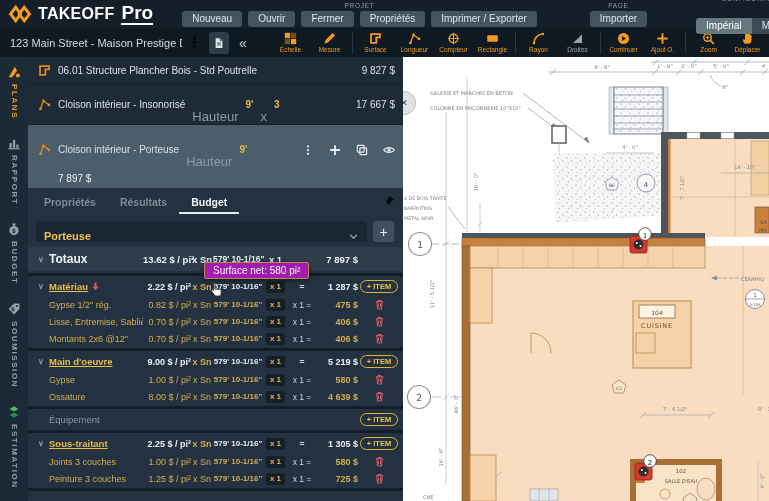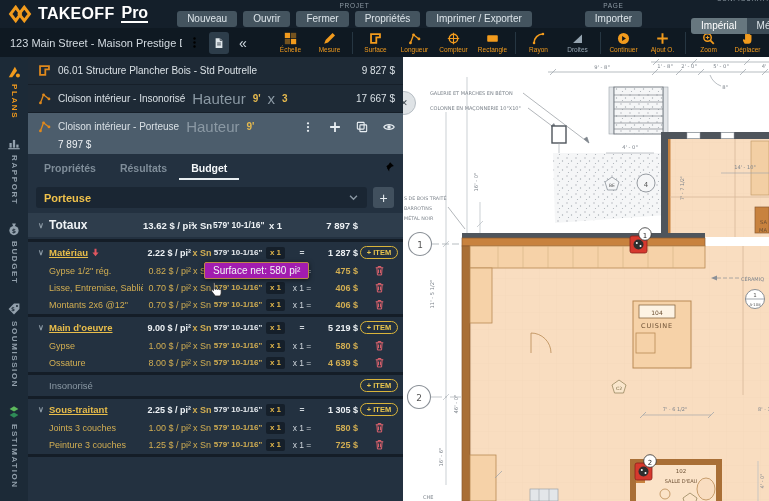--- a/index.html
+++ b/index.html
@@ -4,21 +4,21 @@
 <style>
   html,body{margin:0;padding:0;}
   body{width:769px;height:501px;overflow:hidden;position:relative;background:#17232e;
        font-family:"Liberation Sans",sans-serif;-webkit-user-select:none;user-select:none;}
   .ic{display:inline-block;fill:currentColor;}
   
   #topbar{height:28px;background:#141f2a;display:flex;align-items:center;color:#e7edf1;position:relative;z-index:6;gap:13px;}
   .logo{display:flex;align-items:center;gap:6px;margin-left:8px;width:232px;}
   .logo-mark{width:24px;height:18px;color:#f29b1d;}
   .logo-takeoff{font-weight:800;font-size:16px;color:#fff;letter-spacing:.3px;}
-  .logo-pro{font-weight:800;font-size:16px;color:#fff;border-bottom:2px solid #fff;line-height:1.05;margin-left:1px;}
+  .logo-pro{font-weight:800;font-size:19px;color:#fff;border-bottom:2px solid #fff;line-height:1.05;margin-left:1px;}
   .tb-group{display:flex;flex-direction:column;align-items:center;}
   .tb-group-label{font-size:6.5px;color:#8e9aa4;letter-spacing:.7px;line-height:8px;}
   .tb-buttons{display:flex;gap:6px;margin-top:1px;}
   .tb-btn{background:#44545f;color:#dde5ea;font-size:10px;padding:0 10px;border-radius:3px;height:16px;line-height:16px;cursor:pointer;white-space:nowrap;}
   .g-projet{margin-left:16px;} .g-page{margin-left:40px;} .g-config{margin-left:36px;}
   .seg{display:flex;gap:0;margin-top:15px;}
   .seg .tb-btn{border-radius:0;}
   .seg .tb-btn:first-child{border-radius:3px 0 0 3px;background:#67777f;color:#fff;}
   .seg .tb-btn:last-child{border-radius:0 3px 3px 0;background:#3c4b56;}
   
@@ -43,34 +43,34 @@
   
   #panel{position:absolute;left:28px;top:57px;width:375px;height:444px;background:#233140;overflow:hidden;z-index:3;}
   .page-row{height:24px;background:#2b3a48;border-bottom:1px solid #1a2530;display:flex;align-items:center;padding:0 8px;gap:6px;color:#e8eef2;font-size:10.5px;cursor:pointer;}
   .page-row.bold{font-weight:700;}
   .page-row .ic{width:11px;height:11px;color:#cdd6dd;}
   .row-icons{margin-left:auto;display:flex;gap:14px;align-items:center;}
   .row-icons .ic{width:11px;height:11px;color:#cfd9e0;cursor:pointer;}
   .item-row{min-height:27px;background:#1e2a36;border-bottom:1px solid #161f29;display:flex;align-items:center;padding:0 8px 0 10px;gap:7px;font-size:10px;color:#d9e0e5;cursor:pointer;}
   .item-row .iic{width:13px;height:13px;color:#e0891c;flex:none;}
   .item-name{white-space:nowrap;overflow:hidden;}
-  .item-meta{color:#8b99a4;font-size:15px;}
+  .item-meta{color:#8b99a4;font-size:13px;margin-top:24px;}
   .item-val{color:#e5b94e;font-weight:700;font-size:10px;}
   .item-amount{margin-left:auto;white-space:nowrap;}
   .item-row.selected{background:#4c5d6c;display:block;padding:5px 8px 4px 10px;border-bottom:none;}
   .sel-line1{display:flex;align-items:center;gap:7px;}
   .sel-line2{padding-left:20px;margin-top:4px;font-size:10px;color:#eef2f5;}
   .sel-controls{margin-left:auto;display:flex;gap:15px;align-items:center;}
   .sel-controls .ic{width:12px;height:12px;color:#e8eef2;cursor:pointer;}
   .tab-row{height:26px;display:flex;align-items:flex-end;padding-left:4px;background:#233140;position:relative;}
   .tab{font-size:10.5px;color:#7f8d99;padding:6px 12px;font-weight:600;cursor:pointer;}
   .tab.active{color:#f4f7f9;border-bottom:2px solid #e8edf0;padding-bottom:4px;}
   .pin-ic{position:absolute;right:8px;top:7px;width:12px;height:12px;color:#9aa7b2;cursor:pointer;}
   .assembly-row{margin:7px 5px 5px 8px;display:flex;gap:6px;align-items:center;}
-  .assembly-bar{width:331px;height:21px;background:#1a2633;border-radius:3px;display:flex;align-items:center;padding:0 8px;box-sizing:border-box;cursor:pointer;}
+  .assembly-bar{width:331px;height:21px;background:#1a2633;border-radius:3px;display:flex;align-items:flex-end;padding:0 8px;box-sizing:border-box;cursor:pointer;}
   .assembly-name{color:#f0c24b;font-weight:700;font-size:11px;}
   .assembly-bar .ic{width:11px;height:11px;color:#8b99a4;margin-left:auto;}
   .add-btn{width:21px;height:21px;background:#41505e;border-radius:3px;color:#e6ecf0;display:grid;place-items:center;font-size:14px;cursor:pointer;}
   
   #budget-host{font-size:9px;margin-top:1px;}
   .brow{display:grid;grid-template-columns:16px 1fr 48px 22px 50px 25px 28px 42px 42px;align-items:center;height:17px;padding:0 3px 0 5px;color:#c9cfd5;cursor:default;}
   .brow.totals{height:24px;background:#2e3d4c;color:#eef2f5;font-weight:700;font-size:9.5px;margin-bottom:2px;}
   .totals .c-label{font-size:12px;}
   .brow.shead{height:19px;font-weight:700;}
   .c-chev{color:#8b99a4;font-size:8px;text-align:center;}
@@ -504,21 +504,21 @@
             <svg viewBox="0 0 16 16" class="ic trash">
               <path d="M2.5 4 H13.5 M6 4 V2.2 H10 V4 M4.2 4 L5 14.5 H11 L11.8 4 M6.6 6.5 V12 M9.4 6.5 V12" fill="none" stroke="currentColor" stroke-width="1.4"></path>
             </svg>
           </div>
         </div>
       </div>
       <div class="bsection">
         <div class="brow shead">
           <div class="c-chev"></div>
           <div class="c-label">
-            <span class="lbl plain">Insonorisé</span>
+            <span class="lbl plain">Équipement</span>
           </div>
           <div class="c-rate"></div>
           <div class="c-fact"></div>
           <div class="c-meas"></div>
           <div class="c-badge"></div>
           <div class="c-mult"></div>
           <div class="c-amount"></div>
           <div class="c-action">
             <span class="item-pill">+ ITEM</span>
           </div>

